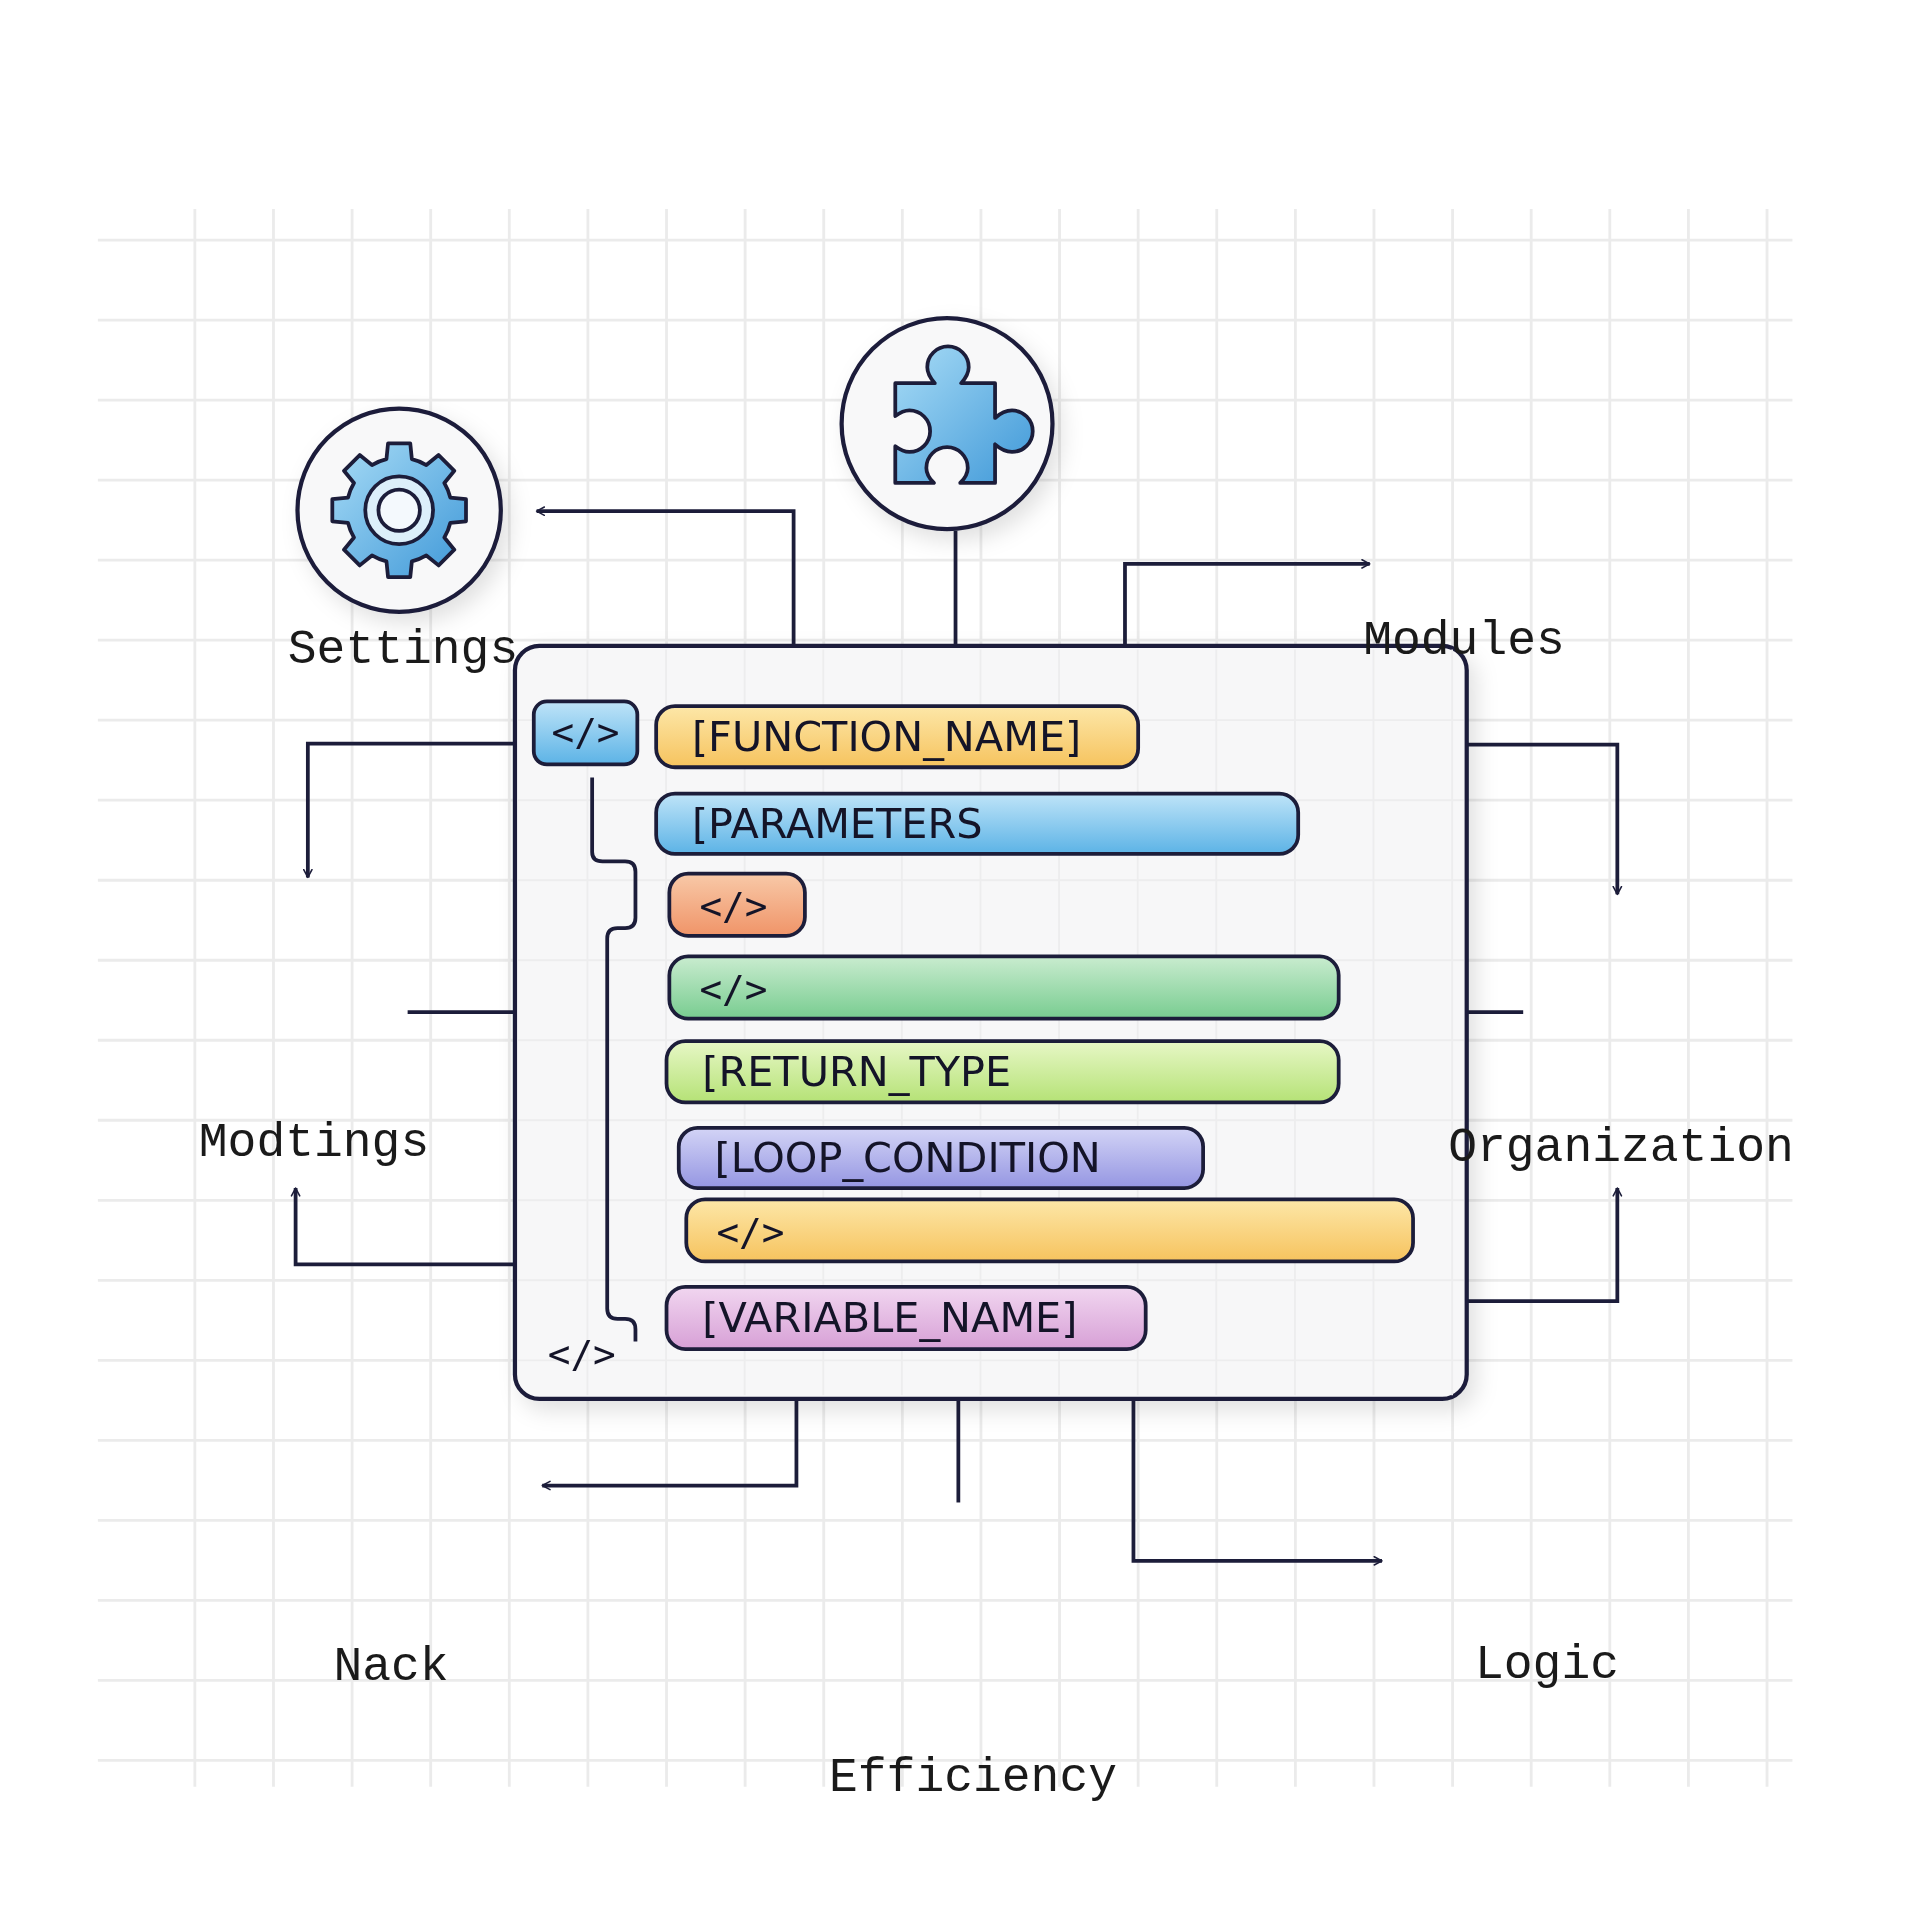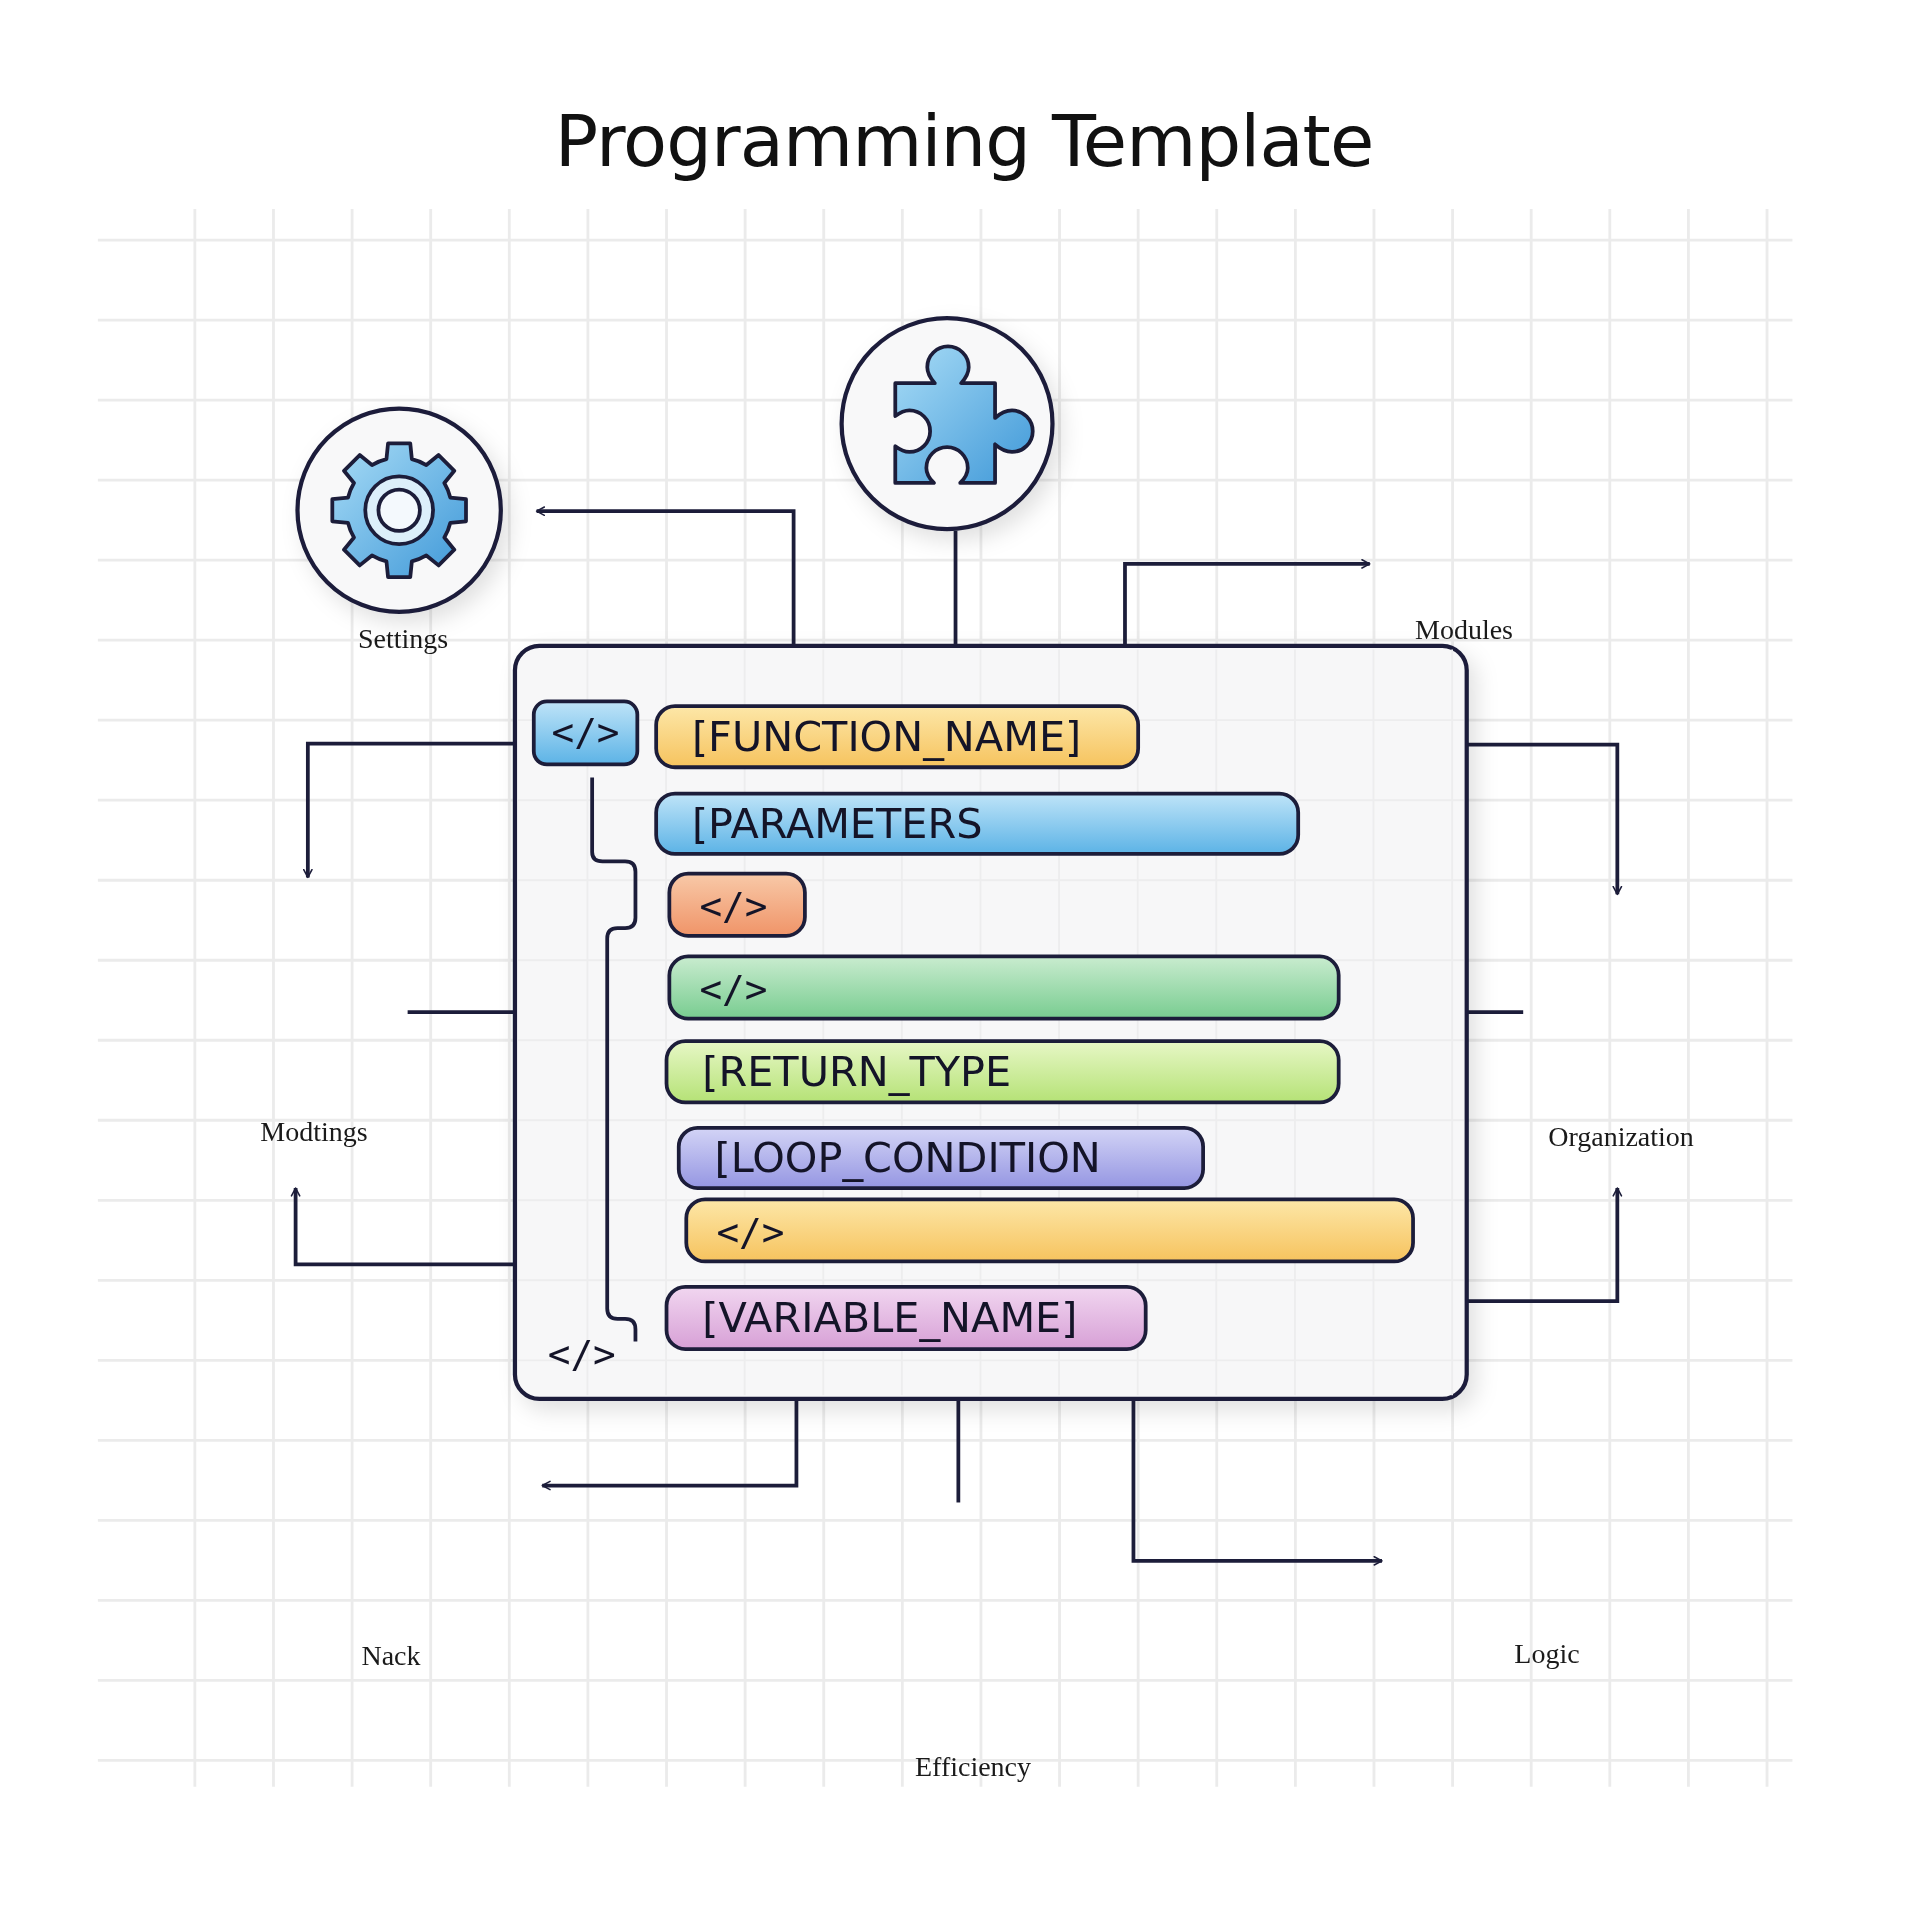--- a/index.html
+++ b/index.html
@@ -1,19 +1,19 @@
 <!DOCTYPE html>
 <html style="font-size:15px"><head>
 <meta charset="utf-8">
 <style>
   html, body { margin: 0; padding: 0; background: #ffffff; }
   body { width: 1928px; height: 1928px; position: relative; overflow: hidden; font-family: "DejaVu Sans", sans-serif; }
   #stage { position: absolute; left: 0; top: 0; width: 1928px; height: 1928px; }
   .title { position: absolute; left: 0; top: 99px; width: 1928px; text-align: center; font-size: 72px; color: #111; font-family: "DejaVu Sans", sans-serif; letter-spacing: -0.9px; }
-  .node-label { position: absolute; font-size: 28px; color: #1a1a1a; transform: translateX(-50%); white-space: nowrap; font-family: Liberation Serif, serif; }
+  .node-label { position: absolute; font-size: 48px; color: #1a1a1a; transform: translateX(-50%); white-space: nowrap; font-family: Liberation Mono, monospace; }
   .bar-label { font-family: "DejaVu Sans", sans-serif; font-size: 44px; fill: #141428; }
   .tag-label { font-family: "DejaVu Sans Mono", monospace; font-size: 40px; fill: #141428; }
 </style>
 </head>
 <body>
 
 <div id="stage">
   <svg id="svg" width="1928" height="1928" viewBox="0 0 2048 2048" xmlns="http://www.w3.org/2000/svg">
     <defs>
       <filter id="shadow" x="-30%" y="-30%" width="160%" height="160%">
@@ -275,21 +275,20 @@
         <path d="M1662 1535 H1693 V1570" fill="none">
         <path d="M1566 1683 H1648" fill="none">
         <rect x="1603" y="1519" width="56" height="31" rx="16" fill="url(#gOlive)">
         <path d="M1665 1578 L1690 1570 L1722 1598 L1698 1625 H1665 Z" fill="url(#gYellow)">
         <rect x="1536" y="1653" width="26" height="42" rx="4" fill="url(#barBlue)">
         <path d="M1650 1662 L1704 1691 L1650 1720 Z" fill="url(#gBlue)">
       </path></rect></path></rect></path></path></path></g>
     </g>
   
 
-  <div class="title">Programming Template</div>
   <div class="node-label" style="left:403px; top:623px;">Settings</div>
   <div class="node-label" style="left:1464px; top:614px;">Modules</div>
   <div class="node-label" style="left:314px; top:1116px;">Modtings</div>
   <div class="node-label" style="left:1621px; top:1121px;">Organization</div>
   <div class="node-label" style="left:391px; top:1640px;">Nack</div>
   <div class="node-label" style="left:973px; top:1723px;margin-top:28px;">Efficiency</div>
   <div class="node-label" style="left:1547px; top:1638px;text-align:center;">Logic</div>
 </div>
 
 

